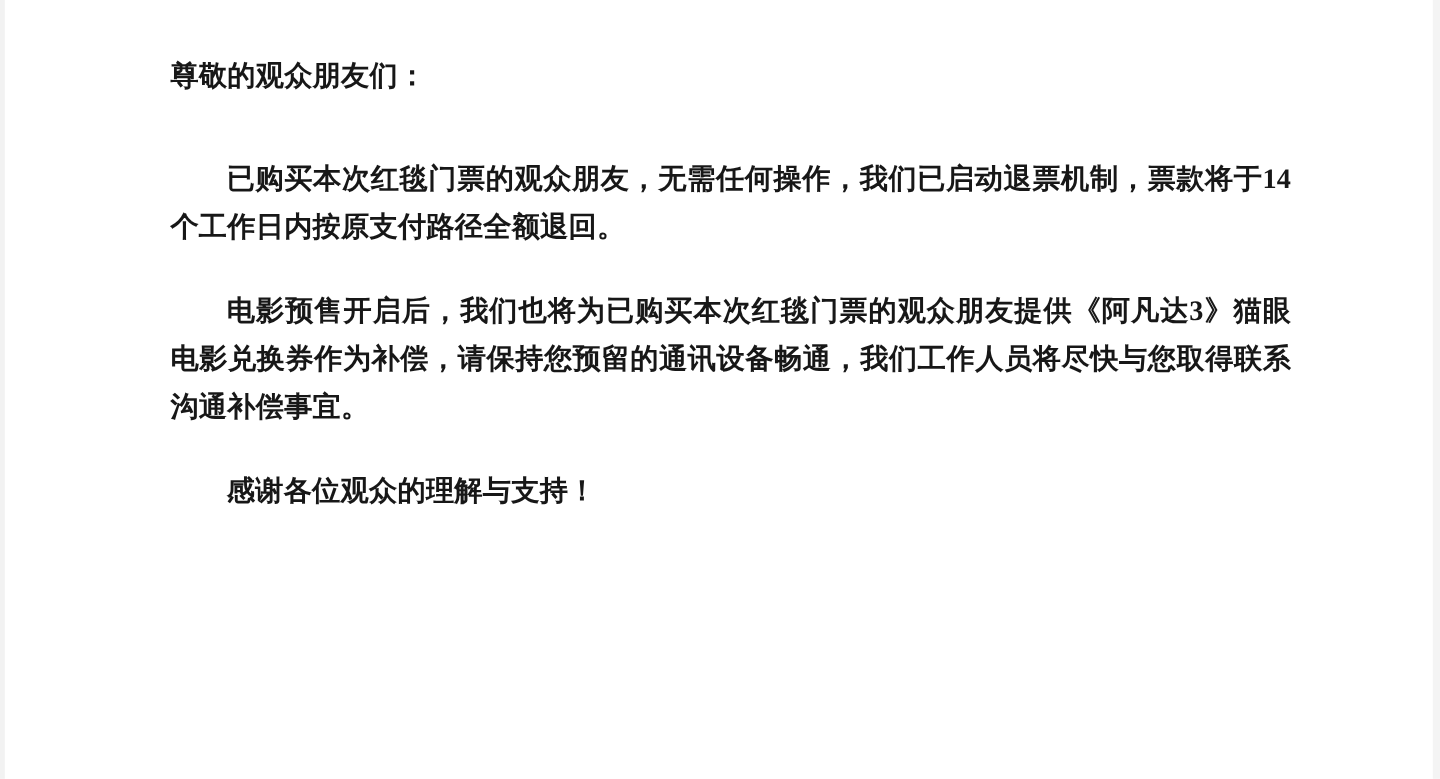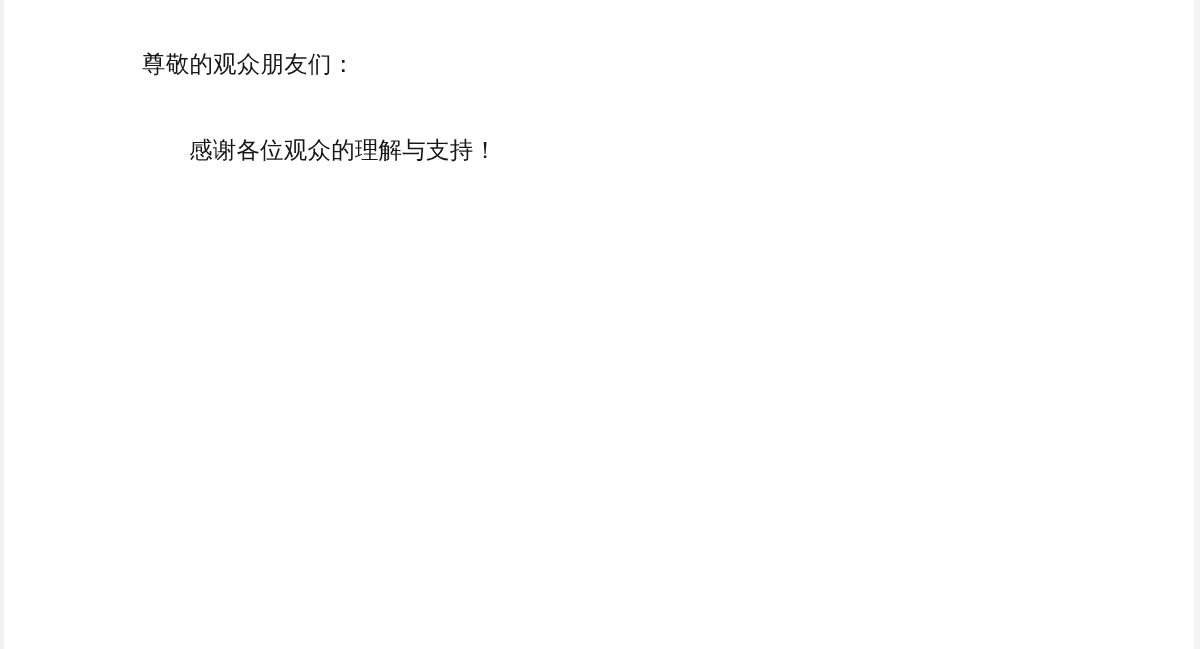--- a/index.html
+++ b/index.html
@@ -45,21 +45,21 @@
     width: 934px;
   }
   p.para {
     margin: 0 0 0 0;
     font-size: 23.5px;
     line-height: 40px;
     letter-spacing: 0.2px;
     text-align: justify;
     text-justify: inter-character;
     color: #171717;
-    font-weight: 400;
+    font-weight: 700;
   }
   p.salutation {
     margin-bottom: 46px;
     text-indent: 0;
   }
   p.indent {
     text-indent: 2em;
     margin-bottom: 30px;
   }
   p.last {
@@ -70,17 +70,19 @@
 <body>
 
 <div class="page">
   <div class="edge-left"></div>
   <div class="edge-right"></div>
 
   <div class="notice-body">
     <p class="para salutation">尊敬的观众朋友们：</p>
 
 
+    <p class="para indent">已购买本次红毯门票的观众朋友，无需任何操作，我们已启动退票机制，票款将于14个工作日内按原支付路径全额退回。</p>
 
+    <p class="para indent">电影预售开启后，我们也将为已购买本次红毯门票的观众朋友提供《阿凡达3》猫眼电影兑换券作为补偿，请保持您预留的通讯设备畅通，我们工作人员将尽快与您取得联系沟通补偿事宜。</p>
 
     <p class="para indent last">感谢各位观众的理解与支持！</p>
   </div>
 </div>
 
 </body></html>

